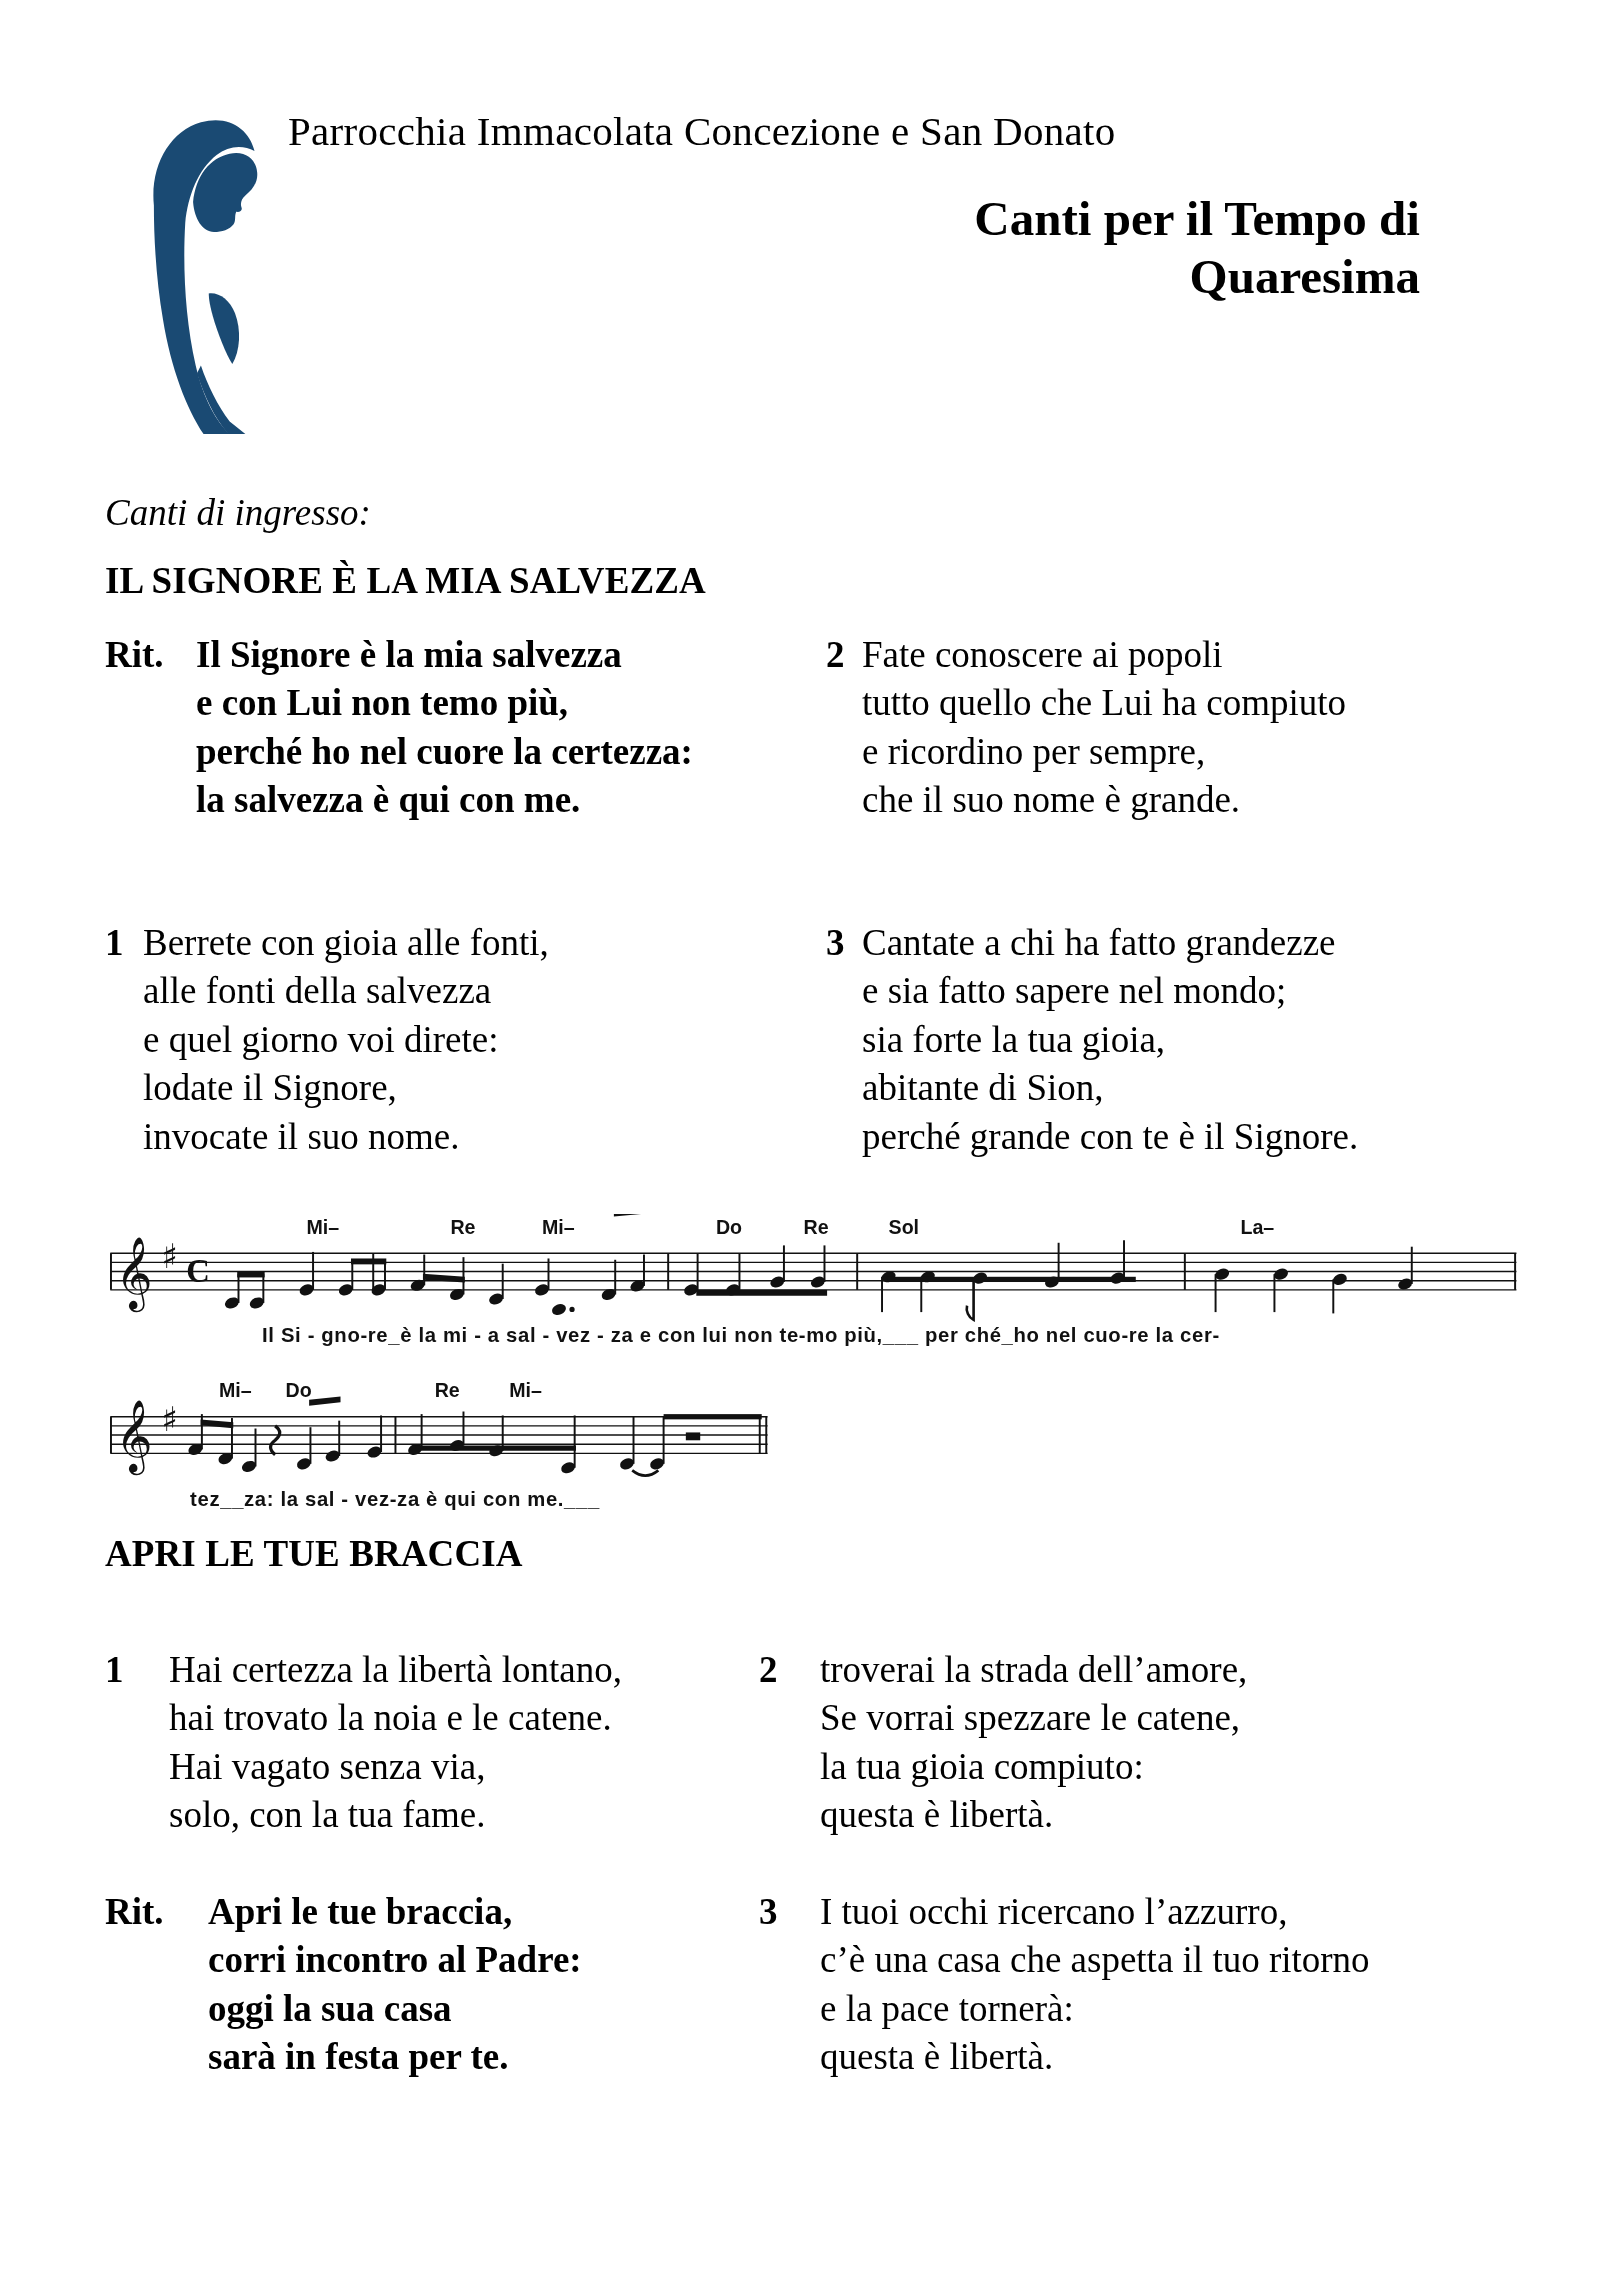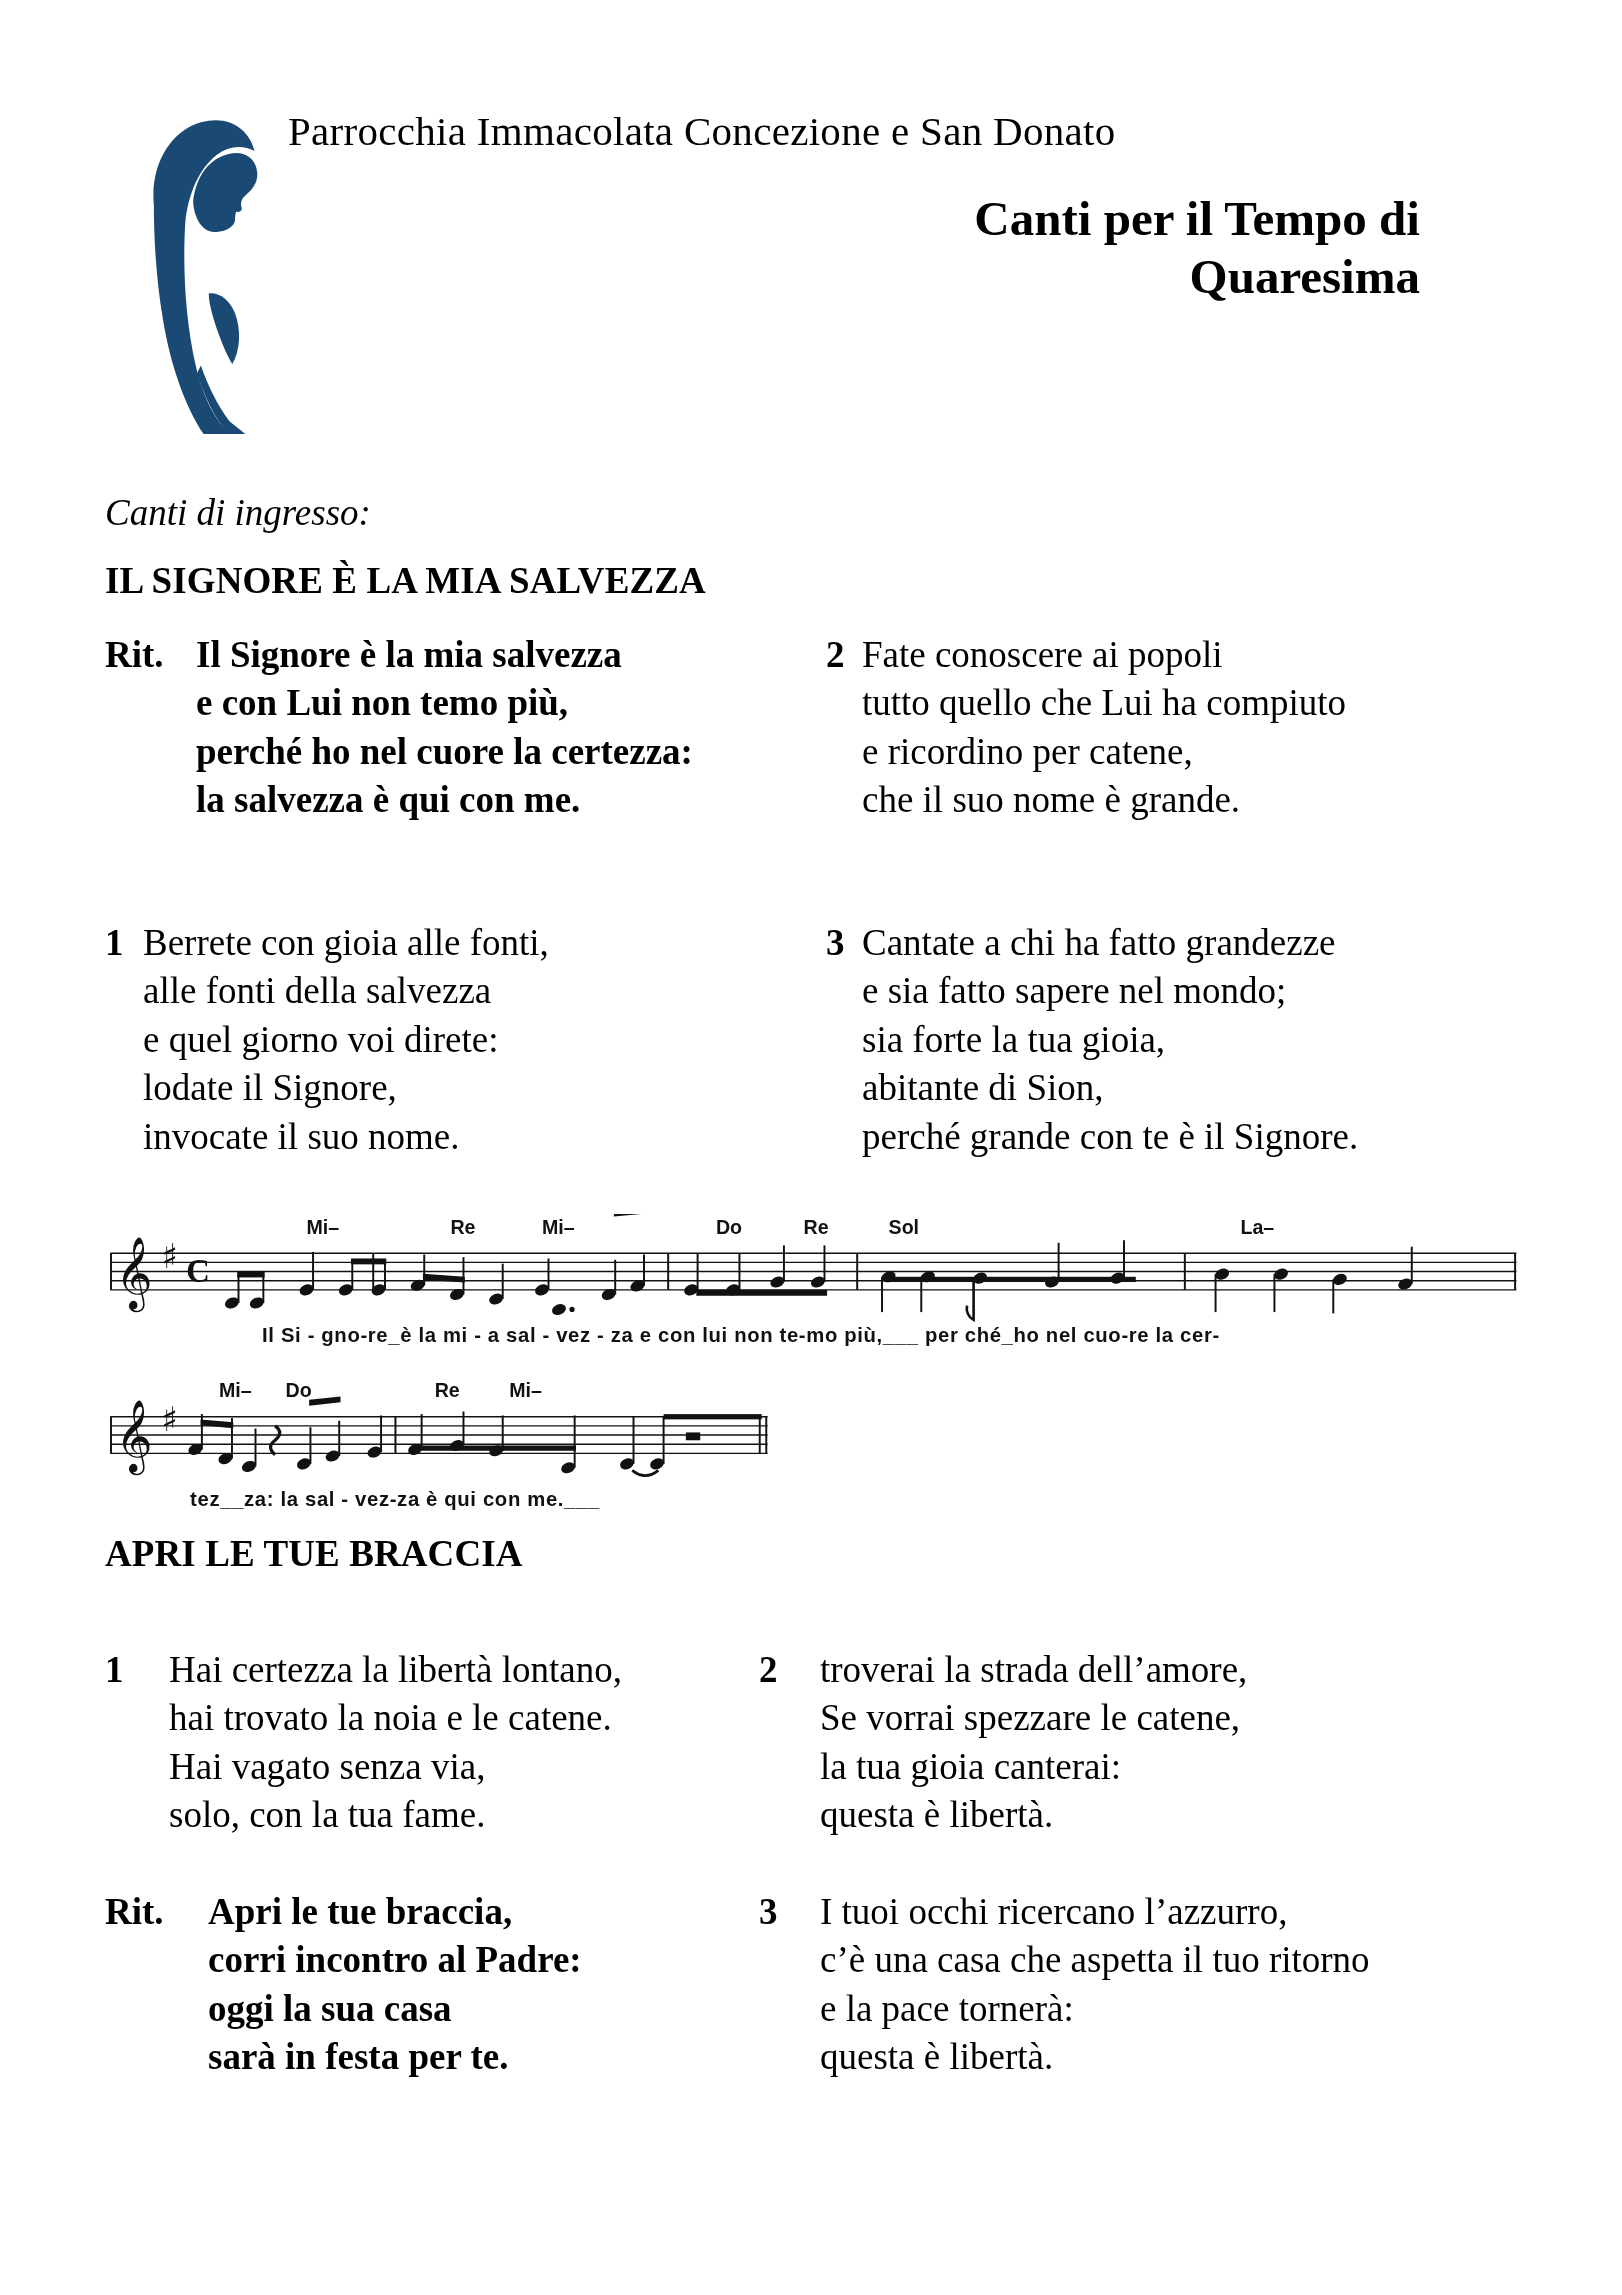--- a/index.html
+++ b/index.html
@@ -171,21 +171,21 @@
     <span class="ln">Il Signore è la mia salvezza</span>
     <span class="ln">e con Lui non temo più,</span>
     <span class="ln">perché ho nel cuore la certezza:</span>
     <span class="ln">la salvezza è qui con me.</span>
   </div>
 
   <div class="marker" style="left:826px; top:631px;">2</div>
   <div class="block" style="left:862px; top:631px;">
     <span class="ln">Fate conoscere ai popoli</span>
     <span class="ln">tutto quello che Lui ha compiuto</span>
-    <span class="ln">e ricordino per catene,</span>
+    <span class="ln">e ricordino per sempre,</span>
     <span class="ln">che il suo nome è grande.</span>
   </div>
 
   <div class="marker" style="left:105px; top:919px;">1</div>
   <div class="block" style="left:143px; top:919px;">
     <span class="ln">Berrete con gioia alle fonti,</span>
     <span class="ln">alle fonti della salvezza</span>
     <span class="ln">e quel giorno voi direte:</span>
     <span class="ln">lodate il Signore,</span>
     <span class="ln">invocate il suo nome.</span>
@@ -388,21 +388,21 @@
     <span class="ln">Hai certezza la libertà lontano,</span>
     <span class="ln">hai trovato la noia e le catene.</span>
     <span class="ln">Hai vagato senza via,</span>
     <span class="ln">solo, con la tua fame.</span>
   </div>
 
   <div class="marker" style="left:759px; top:1646px;">2</div>
   <div class="block" style="left:820px; top:1646px;">
     <span class="ln">troverai la strada dell’amore,</span>
     <span class="ln">Se vorrai spezzare le catene,</span>
-    <span class="ln">la tua gioia canterai:</span>
+    <span class="ln">la tua gioia compiuto:</span>
     <span class="ln">questa è libertà.</span>
   </div>
 
   <div class="marker" style="left:105px; top:1888px;">Rit.</div>
   <div class="block bold" style="left:208px; top:1888px;">
     <span class="ln">Apri le tue braccia,</span>
     <span class="ln">corri incontro al Padre:</span>
     <span class="ln">oggi la sua casa</span>
     <span class="ln">sarà in festa per te.</span>
   </div>

